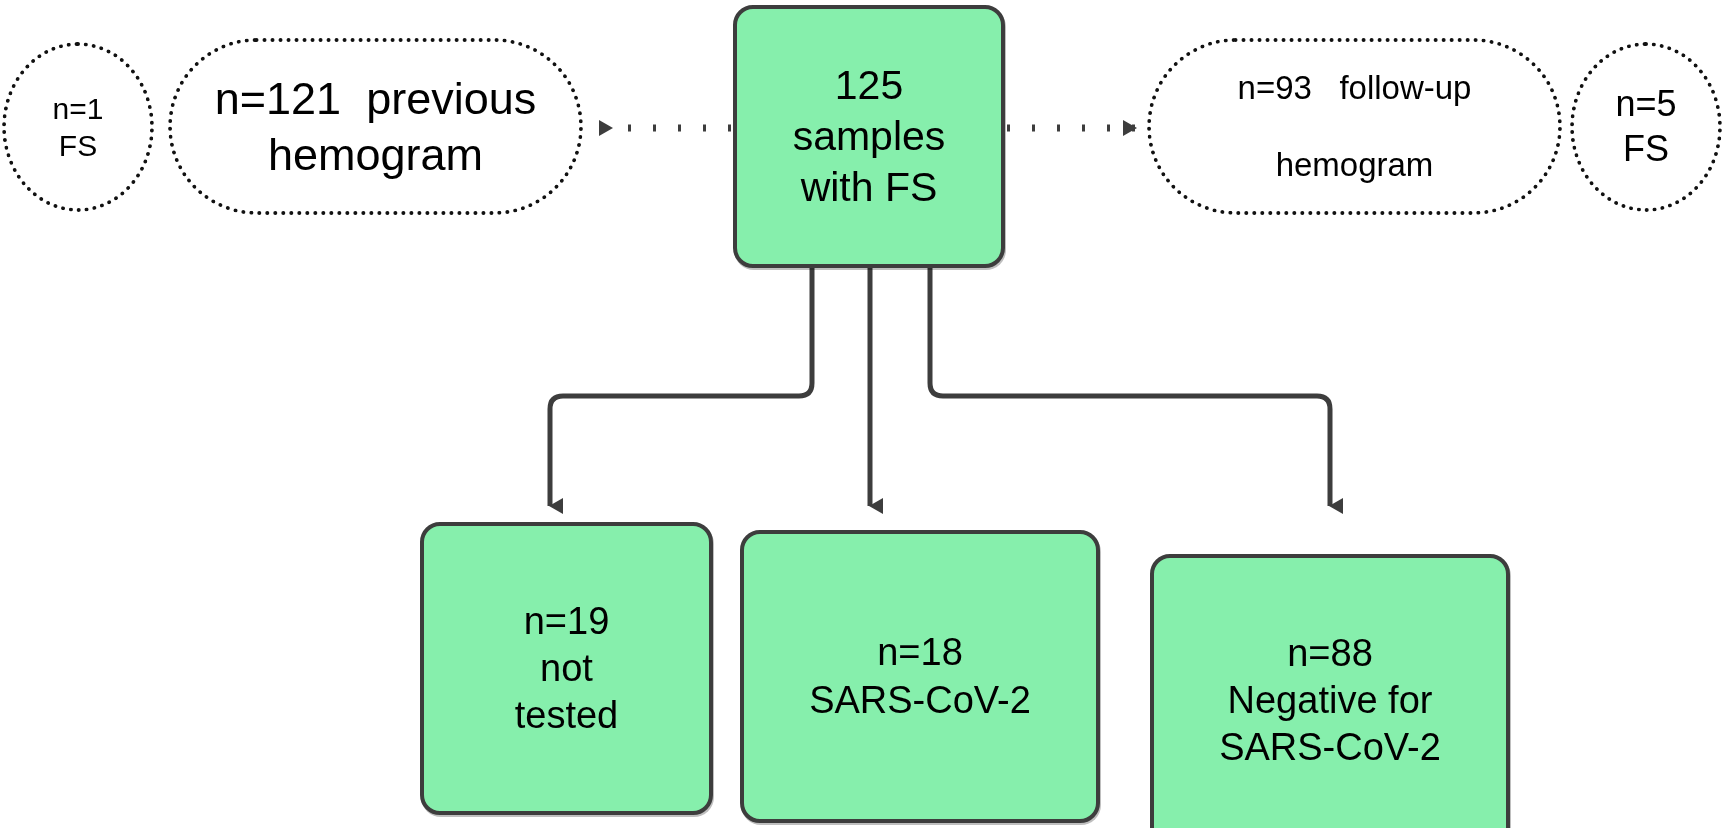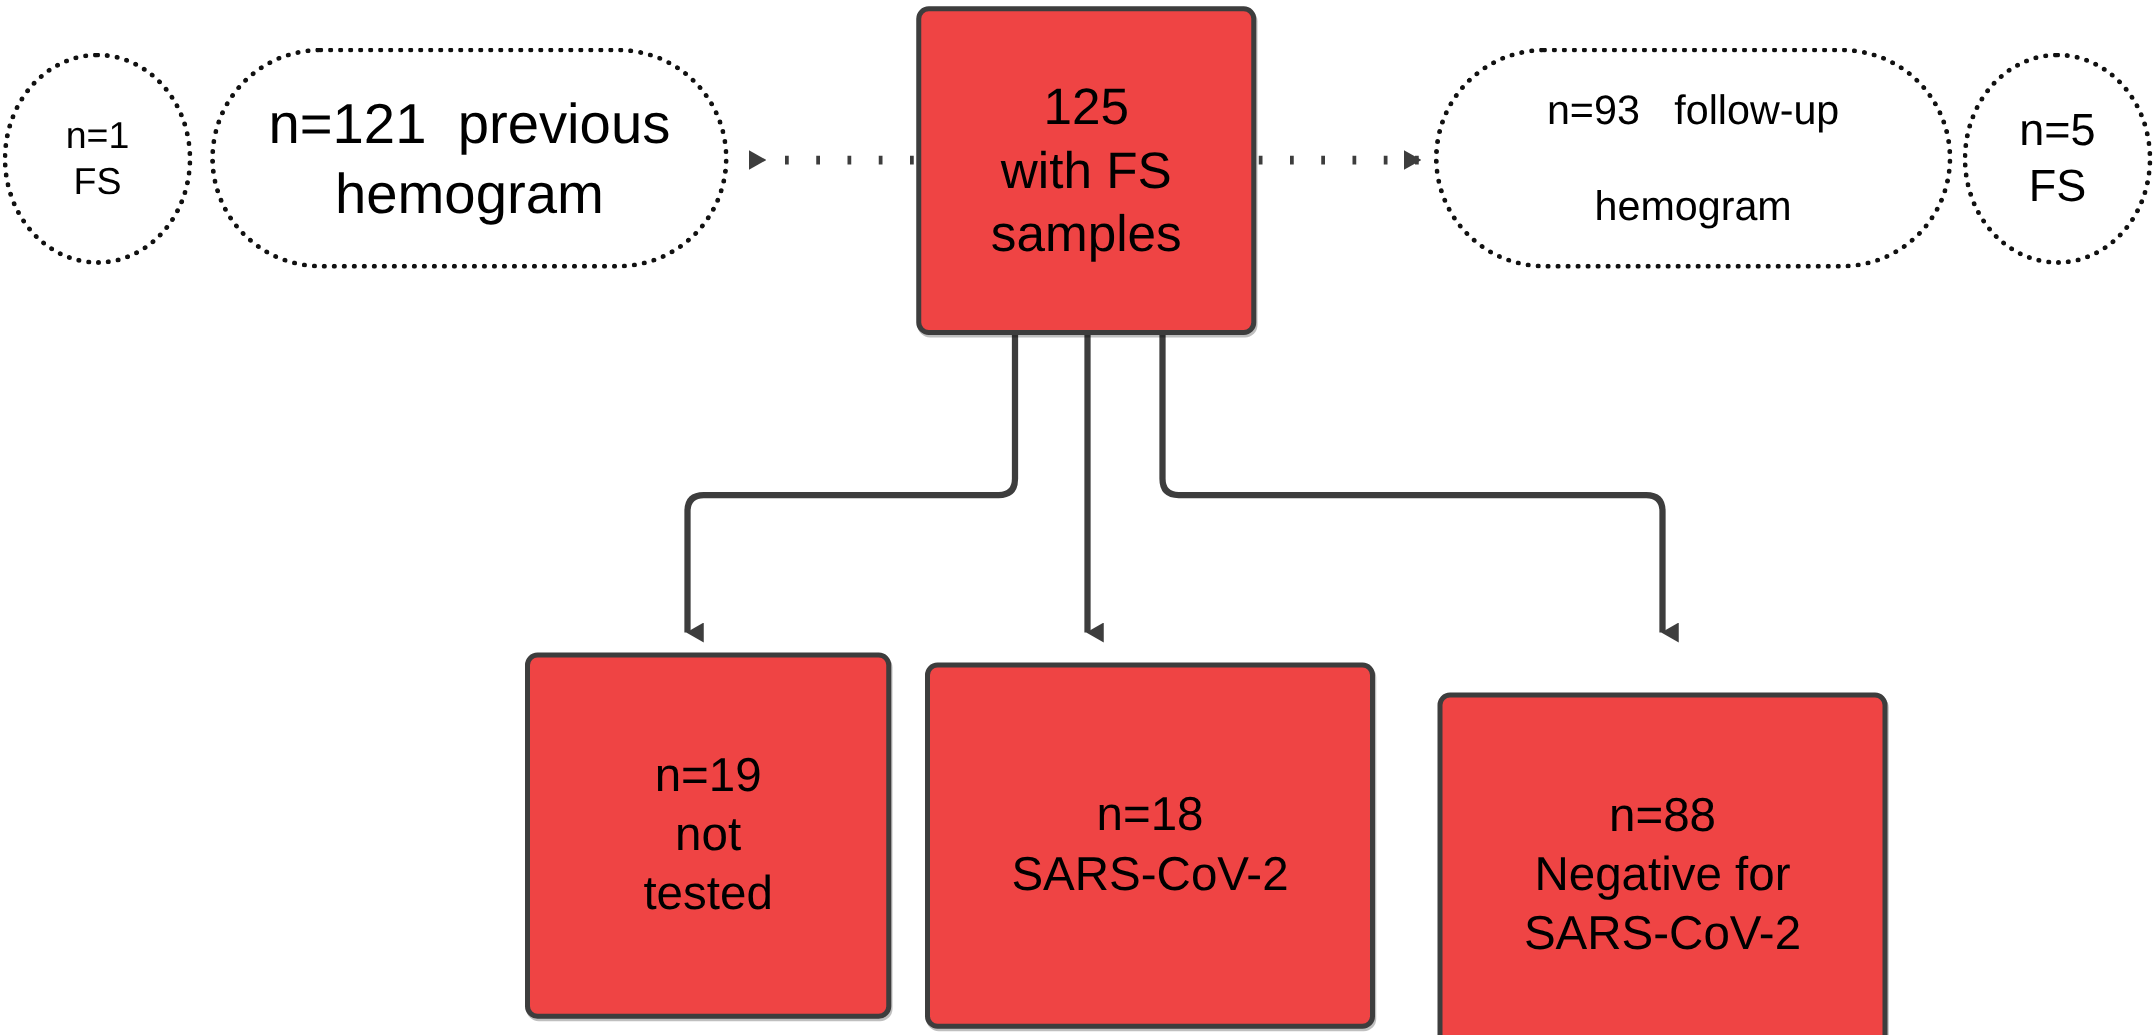--- a/index.html
+++ b/index.html
@@ -33,22 +33,22 @@
     flex-direction: column;
     align-items: center;
     justify-content: center;
     text-align: left;
     color: #000000;
     line-height: 1.24;
     white-space: pre;
   }
   .solid-box {
     border: 4px solid #3d3d3d;
-    border-radius: 10px;
-    background: #ef4444;
+    border-radius: 20px;
+    background: #86efac;
     box-shadow: 1px 2px 0 rgba(0,0,0,0.25);
   }
   .dotted-node {
     border: 4px dotted #111111;
     background: transparent;
   }
   .stadium {
     border-radius: 999px;
   }
   .circle {
@@ -160,22 +160,22 @@
     <span class="line">FS</span>
   </div>
 
   <div class="node dotted-node stadium" id="prev-hemogram-node">
     <span class="line">n=121  previous</span>
     <span class="line">hemogram</span>
   </div>
 
   <div class="node solid-box" id="center-node">
     <span class="line">125</span>
+    <span class="line">samples</span>
     <span class="line">with FS</span>
-    <span class="line">samples</span>
   </div>
 
   <div class="node dotted-node stadium" id="follow-hemogram-node">
     <span class="line">n=93   follow-up</span>
     <span class="line">hemogram</span>
   </div>
 
   <div class="node dotted-node circle" id="follow-fs-node">
     <span class="line">n=5</span>
     <span class="line">FS</span>

